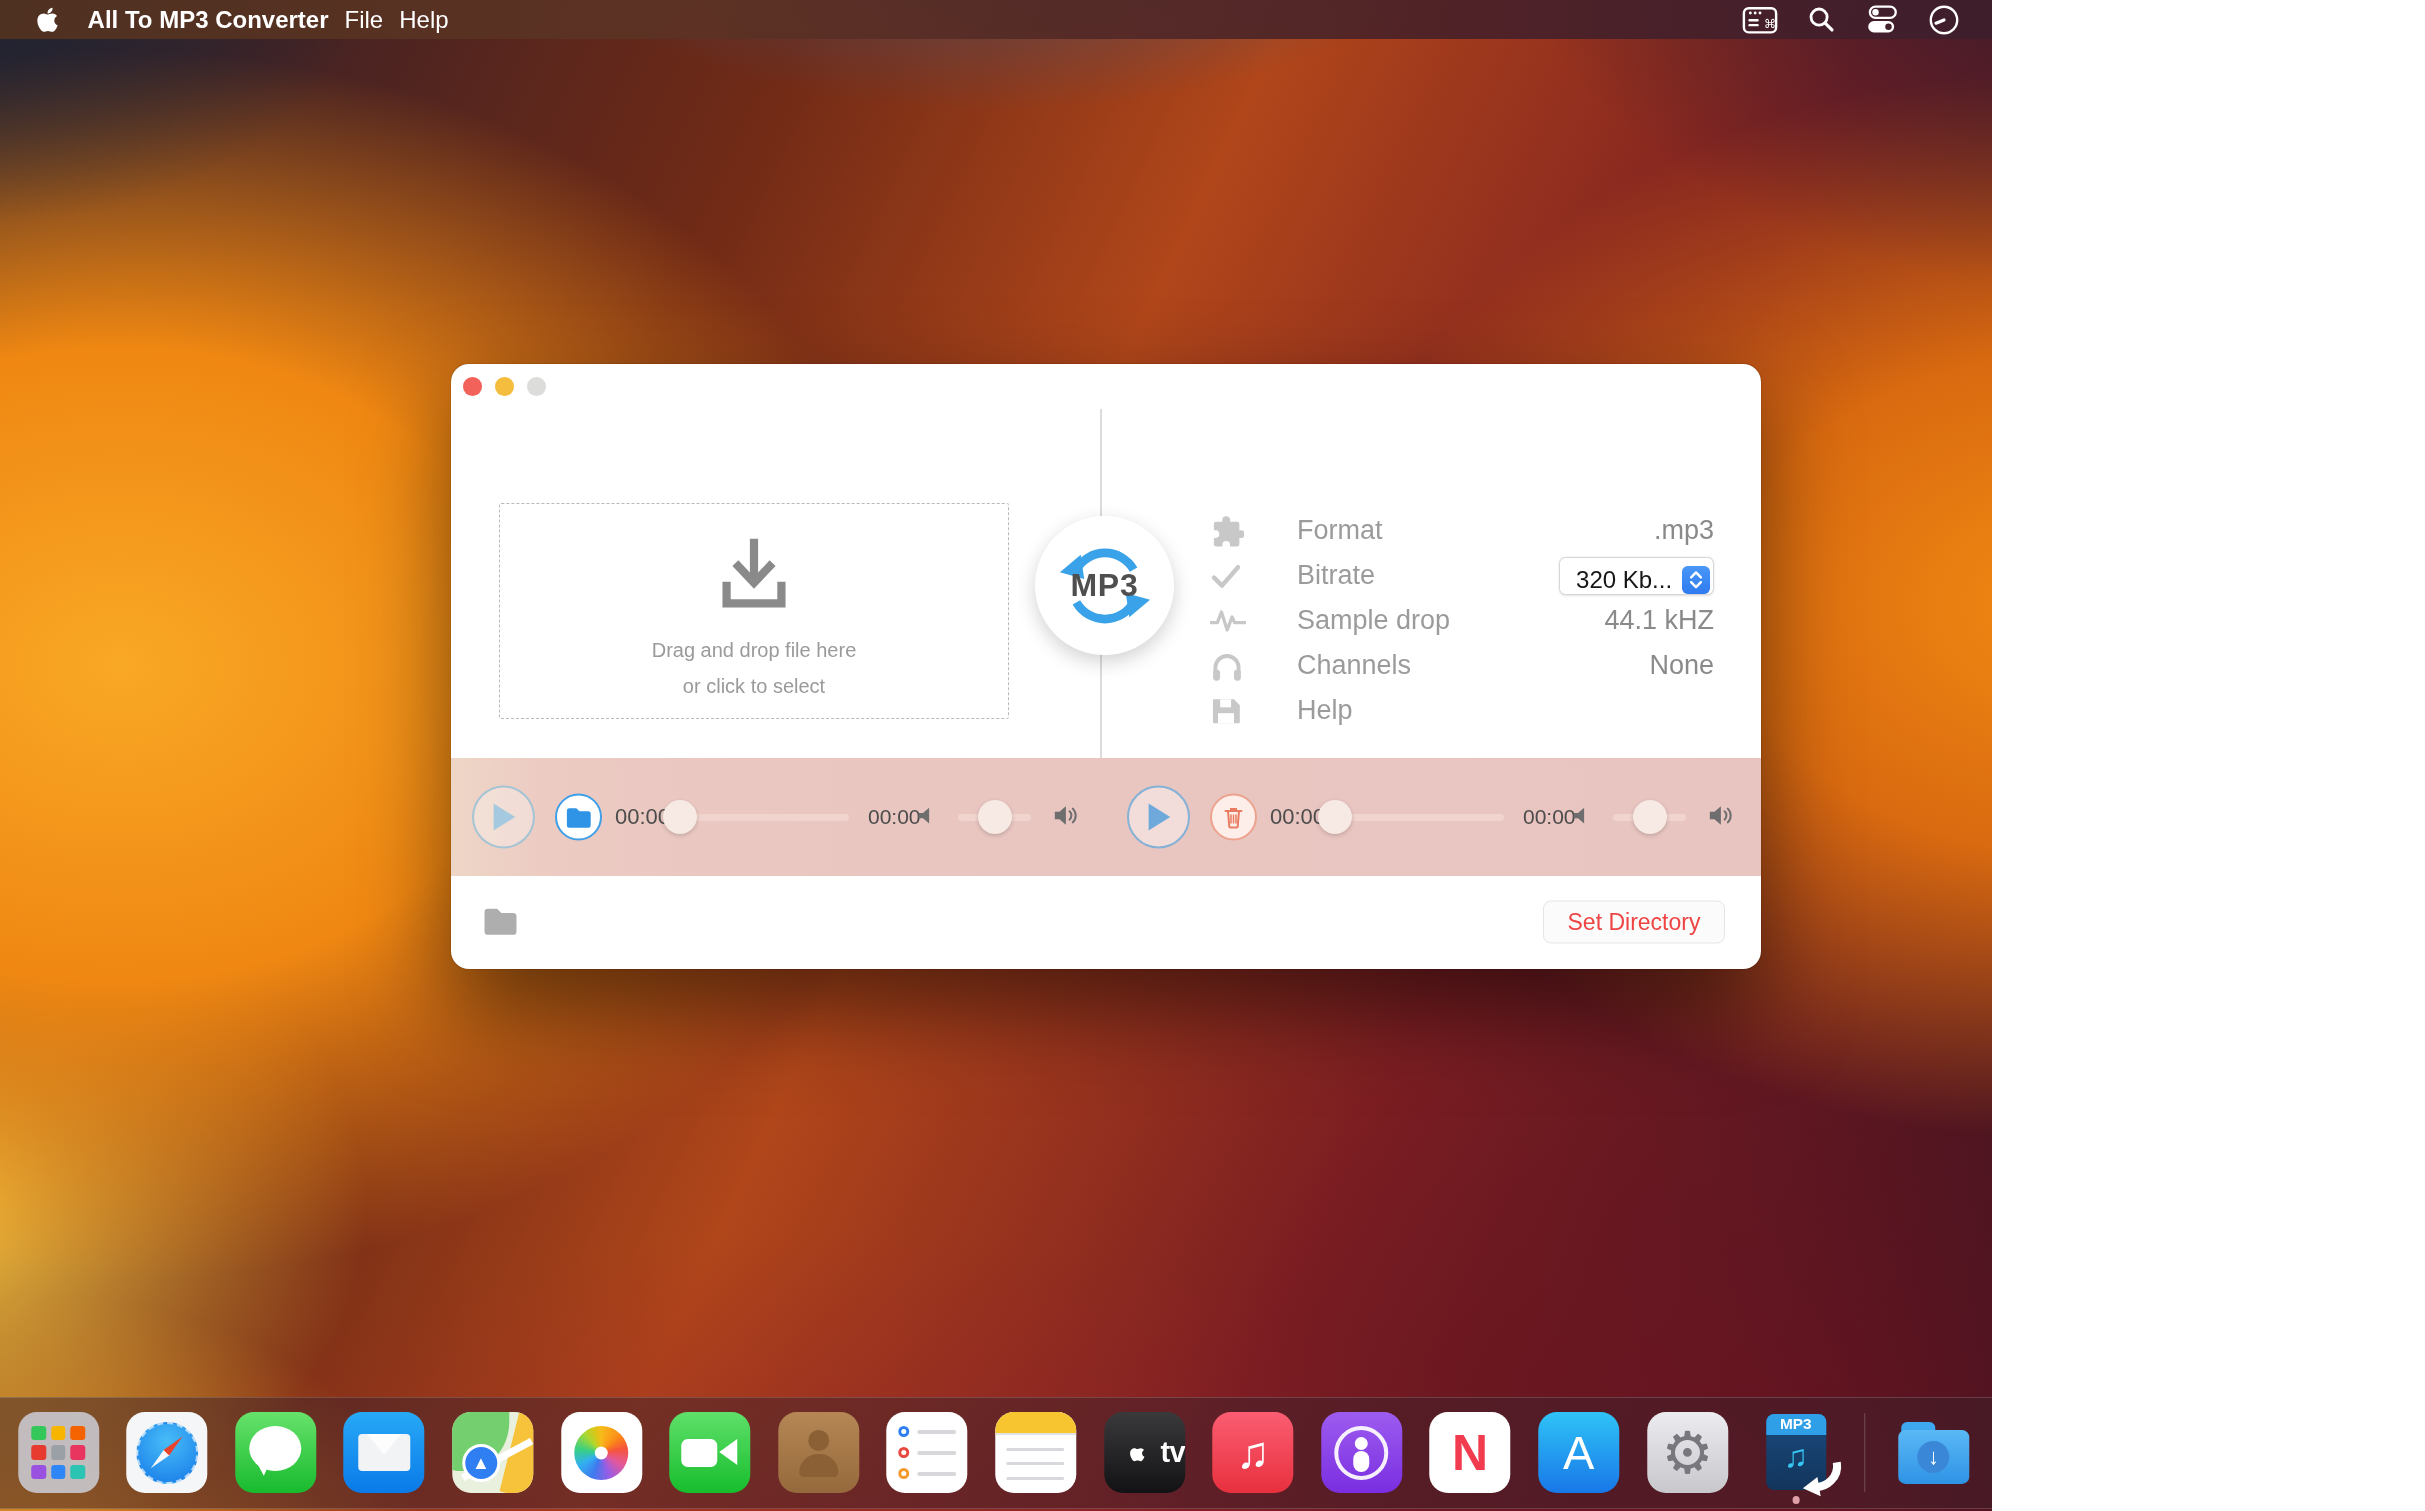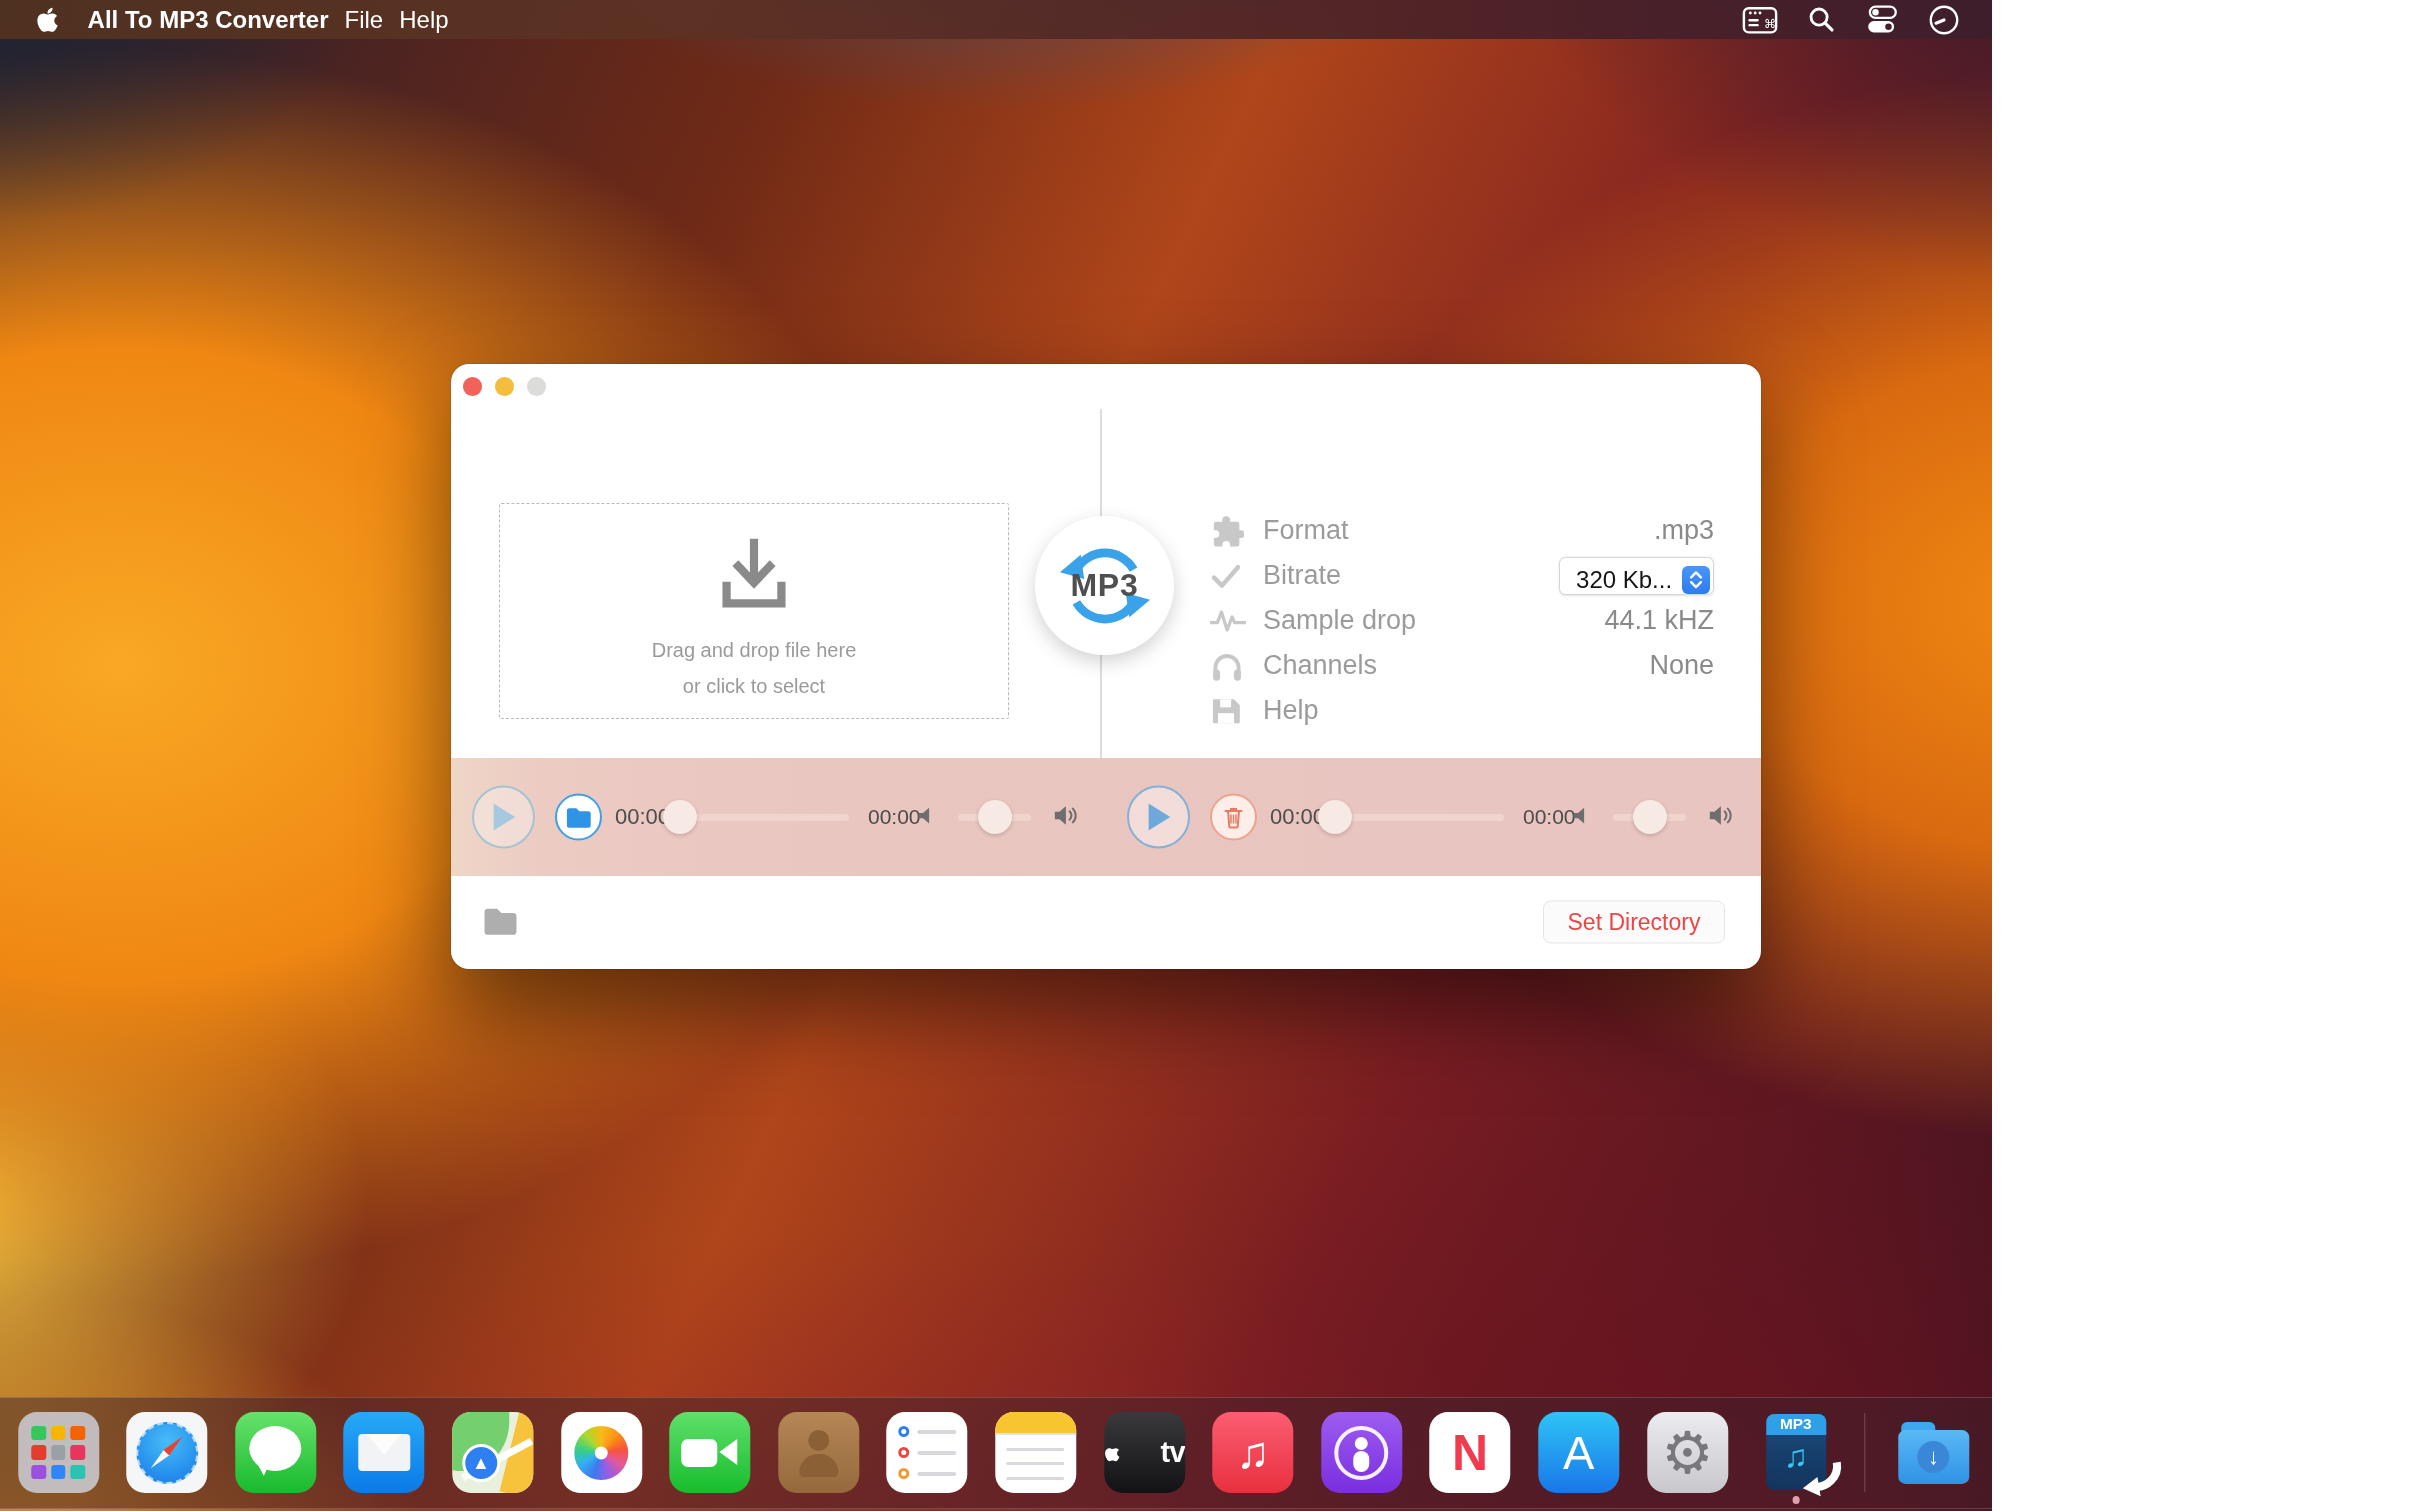--- a/index.html
+++ b/index.html
@@ -42,21 +42,21 @@
   .dz1{margin-top:19.5px;font-size:20px;color:#9a9a9a;}
   .dz2{margin-top:13px;font-size:20px;color:#9a9a9a;}
   
   .badge{position:absolute;left:584px;top:152px;width:139px;height:139px;border-radius:50%;background:#fff;
     box-shadow:0 6.5px 19.5px rgba(0,0,0,.18);display:flex;align-items:center;justify-content:center;}
   .badge-label{position:absolute;font-size:32px;font-weight:bold;color:#4f4f4f;letter-spacing:0.8px;}
   
   .details{position:absolute;left:759px;top:144px;width:504px;}
   .drow{height:45px;display:flex;align-items:center;}
   .dicon{width:37px;display:flex;align-items:center;color:#c8c8c8;}
-  .dlabel{margin-left:16px;font-size:27px;color:#9b9b9b;flex:1;}
+  .dlabel{margin-left:50px;font-size:27px;color:#9b9b9b;flex:1;}
   .dvalue{font-size:27px;color:#8a8a8a;text-align:right;}
   .popup{display:flex;align-items:flex-end;background:#fff;border:1.2px solid #d6d6d6;border-radius:6.5px;
     height:36px;box-shadow:0 0.8px 2.4px rgba(0,0,0,.12);cursor:pointer;}
   .popup-text{font-size:24px;color:#161616;padding:0 9.7px 0 16px;}
   .popup-btn{width:28px;height:28px;margin-right:3.2px;border-radius:5.7px;
     background:linear-gradient(180deg,#4a97f7,#2d7bf0);display:flex;align-items:center;justify-content:center;}
   
   .playerbar{position:absolute;left:0;top:394px;width:1310px;height:118px;display:flex;
     background:linear-gradient(90deg,#eed6c6 0%,#eccbc3 7%,#e9c6c0 30%,#e9c5c1 100%);}
   .player{position:relative;width:655px;height:100%;}
@@ -146,21 +146,21 @@
   
   .i-reminders .art{background:#fff;display:flex;flex-direction:column;justify-content:center;gap:9.7px;padding:0 11.3px;box-sizing:border-box;}
   .rr{display:flex;align-items:center;gap:8px;}
   .rr i{width:11.3px;height:11.3px;border-radius:50%;box-sizing:border-box;}
   .rr em{flex:1;height:4px;border-radius:2.4px;background:#d8d8dc;}
   
   .i-notes .art{background:#fff;}
   .nt-top{position:absolute;left:0;top:0;width:100%;height:21px;background:#f7c52f;border-bottom:2.4px solid #e2e2e4;}
   .nt-l{position:absolute;left:11.3px;width:58px;height:3.2px;background:#d9d9dd;border-radius:1.6px;}
   
-  .i-tv .art{background:linear-gradient(180deg,#3a3a3c,#121214);display:flex;align-items:center;justify-content:space-between;gap:15px;color:#fff;}
+  .i-tv .art{background:linear-gradient(180deg,#3a3a3c,#121214);display:flex;align-items:center;justify-content:flex-end;gap:15px;color:#fff;}
   .i-tv .tvtxt{font-size:29px;font-weight:bold;letter-spacing:-0.8px;}
   .i-music .art{background:linear-gradient(180deg,#fb5d72,#e8303e);display:flex;align-items:center;justify-content:center;color:#fff;font-size:45px;}
   .i-podcasts .art{background:linear-gradient(180deg,#9d5cf0,#7a2ee0);display:flex;align-items:center;justify-content:center;}
   .pc-ring{width:54px;height:54px;border-radius:50%;border:4px solid rgba(255,255,255,.92);position:relative;box-sizing:border-box;}
   .pc-h{position:absolute;left:50%;top:7.3px;width:13px;height:13px;border-radius:50%;background:#fff;transform:translateX(-50%);}
   .pc-b{position:absolute;left:50%;top:21px;width:16px;height:21px;border-radius:8px;background:#fff;transform:translateX(-50%);}
   .i-news .art{background:#fff;display:flex;align-items:center;justify-content:center;font-size:50px;font-weight:bold;color:#f23b4e;}
   .i-appstore .art{background:linear-gradient(180deg,#2fc3f7,#1877e8);display:flex;align-items:center;justify-content:center;font-size:47px;color:#fff;}
   .i-settings .art{background:linear-gradient(180deg,#ececf0,#c7c7cc);display:flex;align-items:center;justify-content:center;font-size:58px;color:#77777d;}
   

